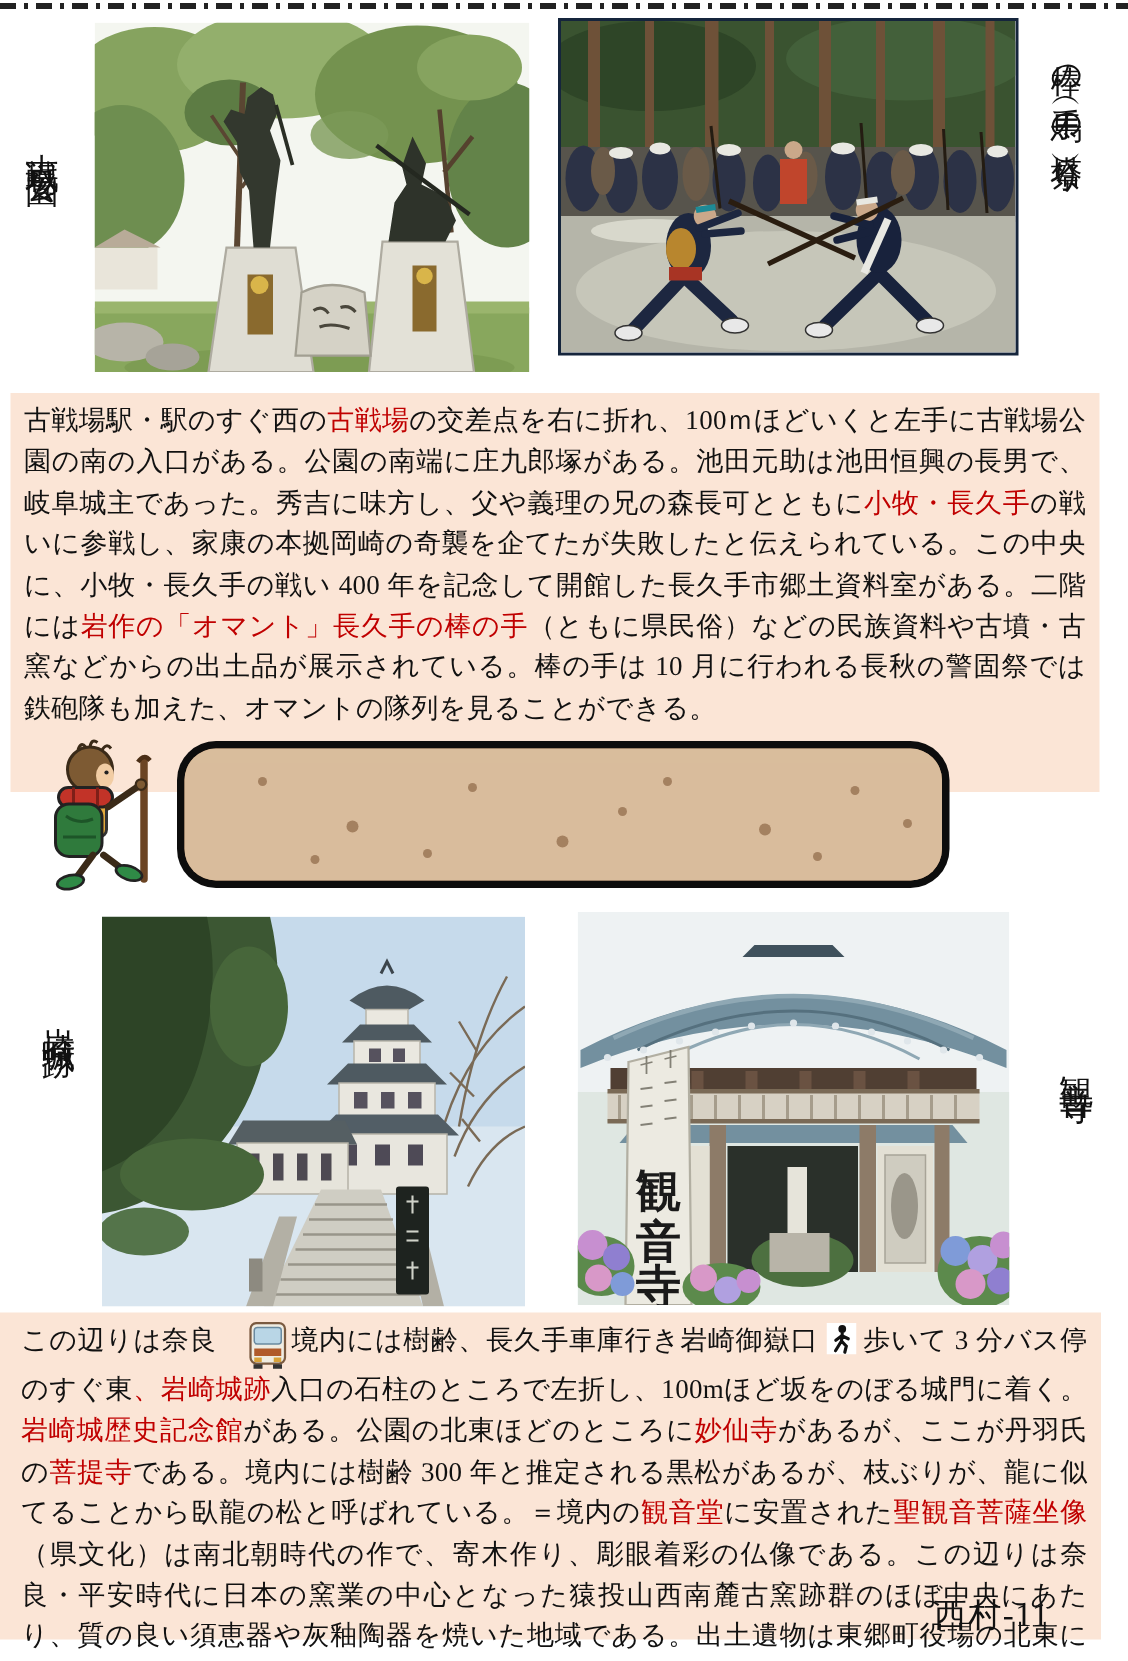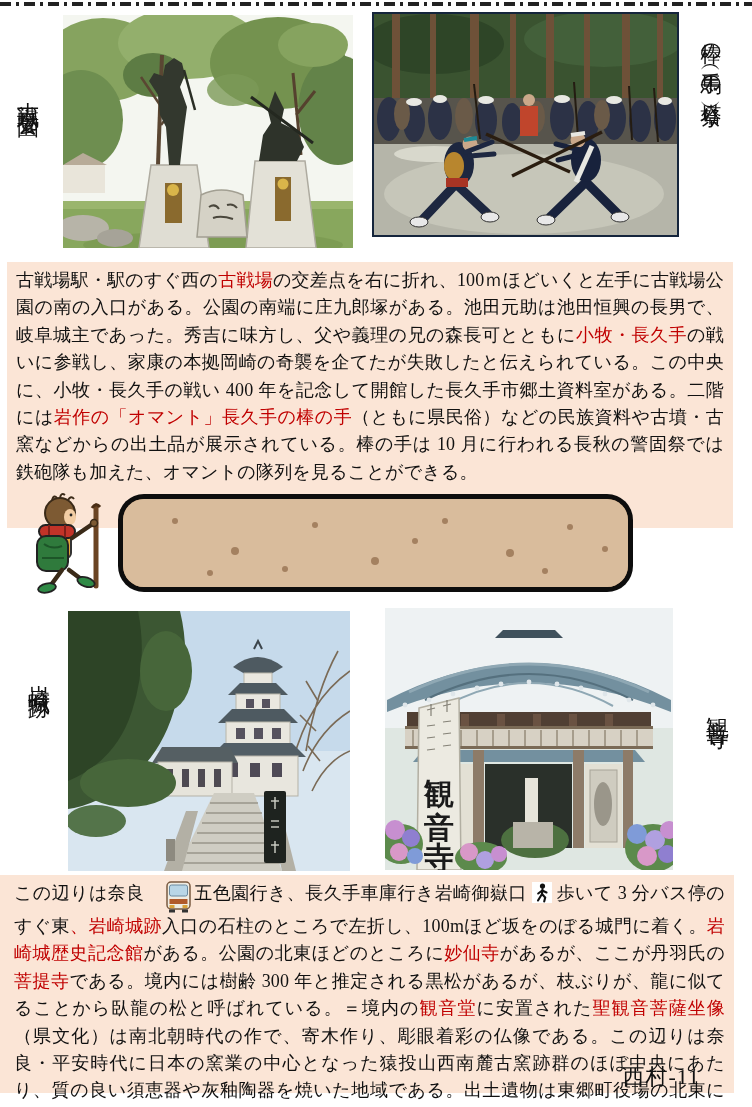--- a/index.html
+++ b/index.html
@@ -403,21 +403,21 @@
   <span><span>この辺りは奈良　</span><span class="run-icon bus">
     <svg width="27" height="32" viewBox="0 0 27 32">
       <rect x="2" y="1" width="23" height="27" rx="4" fill="#efece2" stroke="#7a5a40" stroke-width="1.5"></rect>
       <rect x="4.5" y="4" width="18" height="11" rx="2" fill="#b9d6e6" stroke="#6a8aa0" stroke-width="1"></rect>
       <rect x="4.5" y="18" width="18" height="5" fill="#b05a2a"></rect>
       <rect x="4.5" y="24" width="5" height="3" fill="#d8a23a"></rect>
       <rect x="17.5" y="24" width="5" height="3" fill="#d8a23a"></rect>
       <rect x="4" y="28.5" width="6" height="3" fill="#333"></rect>
       <rect x="17" y="28.5" width="6" height="3" fill="#333"></rect>
     </svg>
-  </span><span>五色園行き、長久手車庫行き岩崎御嶽口 </span><span class="run-icon">
+  </span><span>境内には樹齢、長久手車庫行き岩崎御嶽口 </span><span class="run-icon">
     <svg width="20" height="21" viewBox="0 0 20 21">
       <rect x="0" y="0" width="20" height="21" fill="#ffffff"></rect>
       <circle cx="10.5" cy="4" r="2.6" fill="#111"></circle>
       <path d="M10.5 7 L10 12 M10.2 8.5 L6.2 11.5 M10.2 8.5 L14.5 10.5 M10 12 L6 18.5 M10 12 L13.2 15.5 L12.2 19.5" stroke="#111" stroke-width="2.1" fill="none" stroke-linecap="round"></path>
     </svg>
   </span><span> 歩いて 3 分バス停のすぐ東</span><span class="red">、岩崎城跡</span><span>入口の石柱のところで左折し、100mほど坂をのぼる城門に着く。</span><span class="red">岩崎城歴史記念館</span><span>がある。公園の北東ほどのところに</span><span class="red">妙仙寺</span><span>があるが、ここが丹羽氏の</span><span class="red">菩提寺</span><span>である。境内には樹齢 300 年と推定される黒松があるが、枝ぶりが、龍に似てることから臥龍の松と呼ばれている。＝境内の</span><span class="red">観音堂</span><span>に安置された</span><span class="red">聖観音菩薩坐像</span><span>（県文化）は南北朝時代の作で、寄木作り、彫眼着彩の仏像である。この辺りは奈良・平安時代に日本の窯業の中心となった猿投山西南麓古窯跡群のほぼ中央にあたり、質の良い須恵器や灰釉陶器を焼いた地域である。出土遺物は東郷町役場の北東にあるイーストプラザいこまい館内の</span></span>
   <span id="pagenum">西村-11</span>
 </div>
 
 </body></html>

